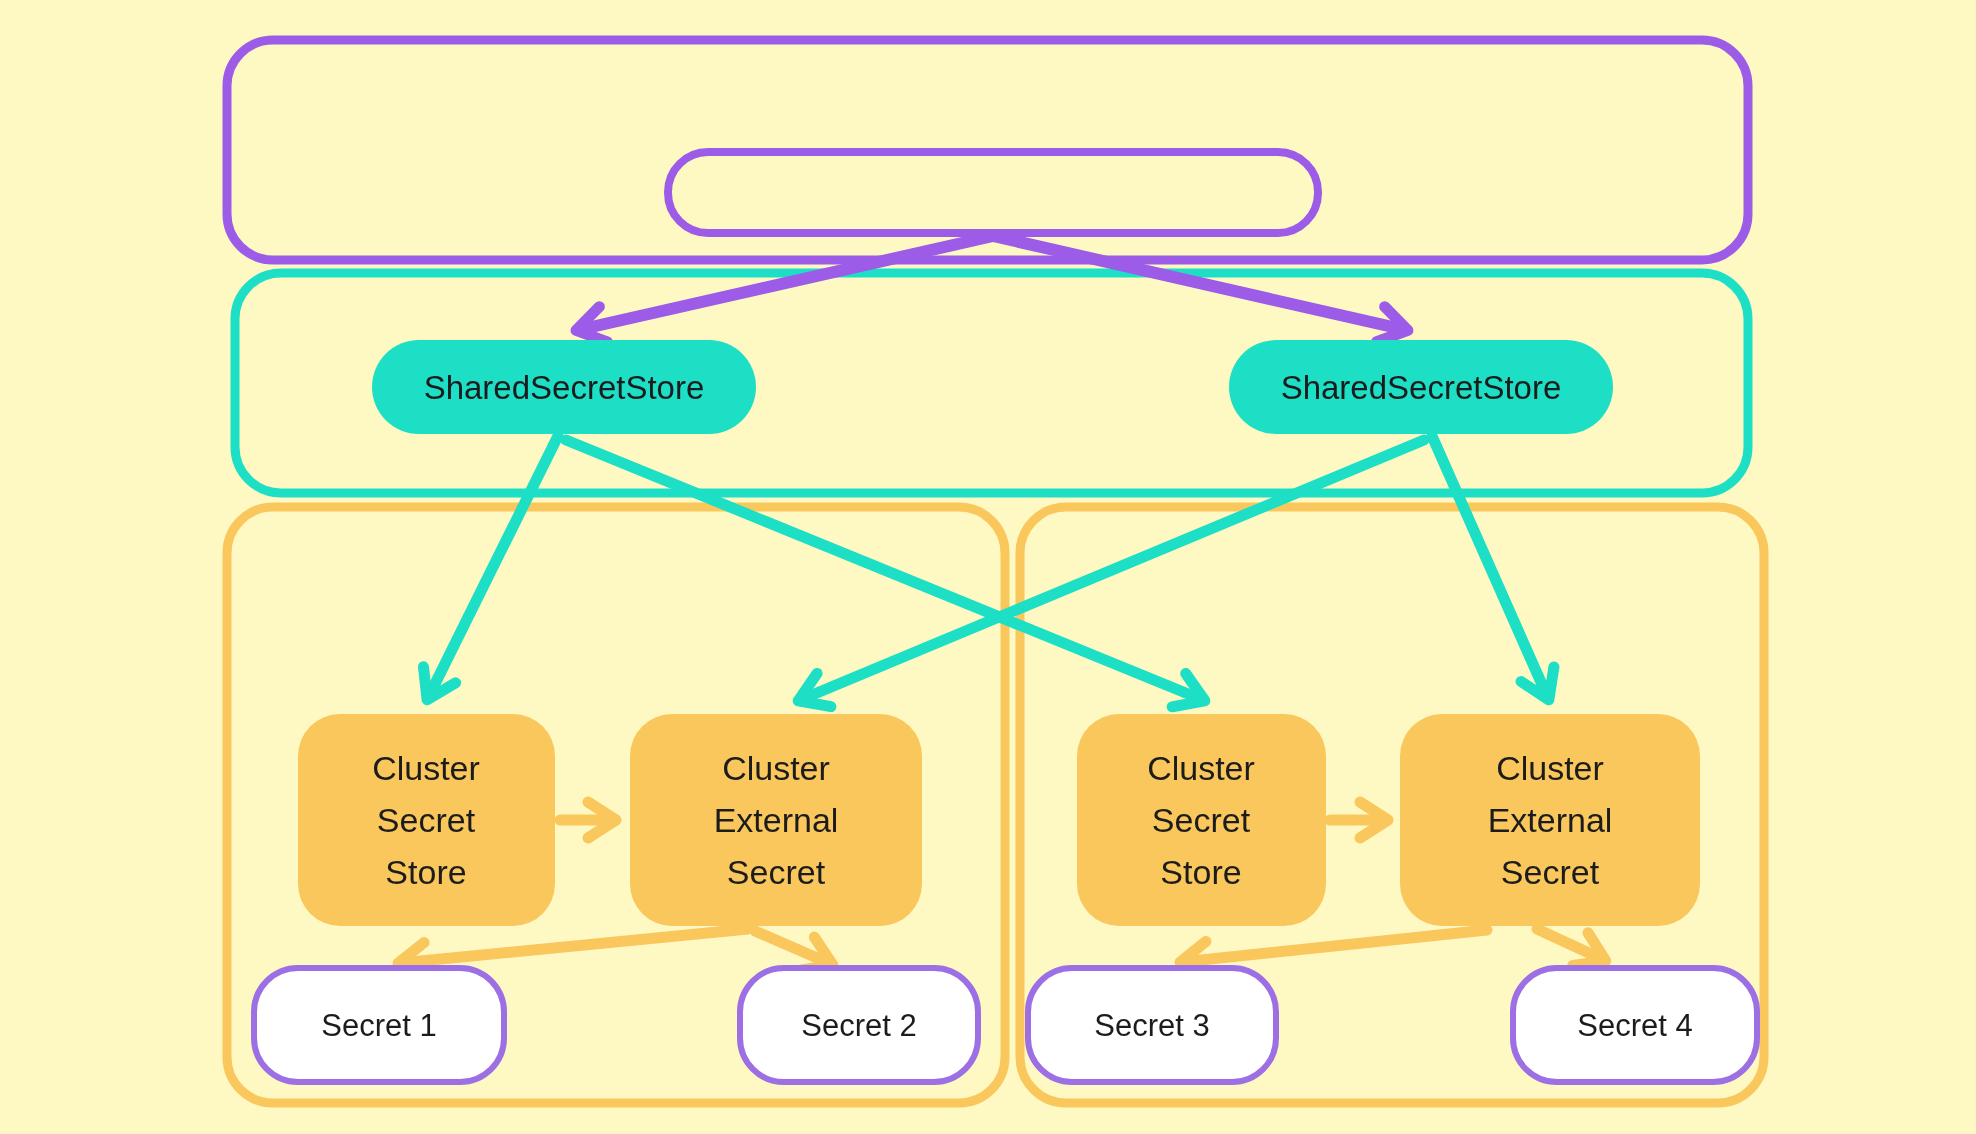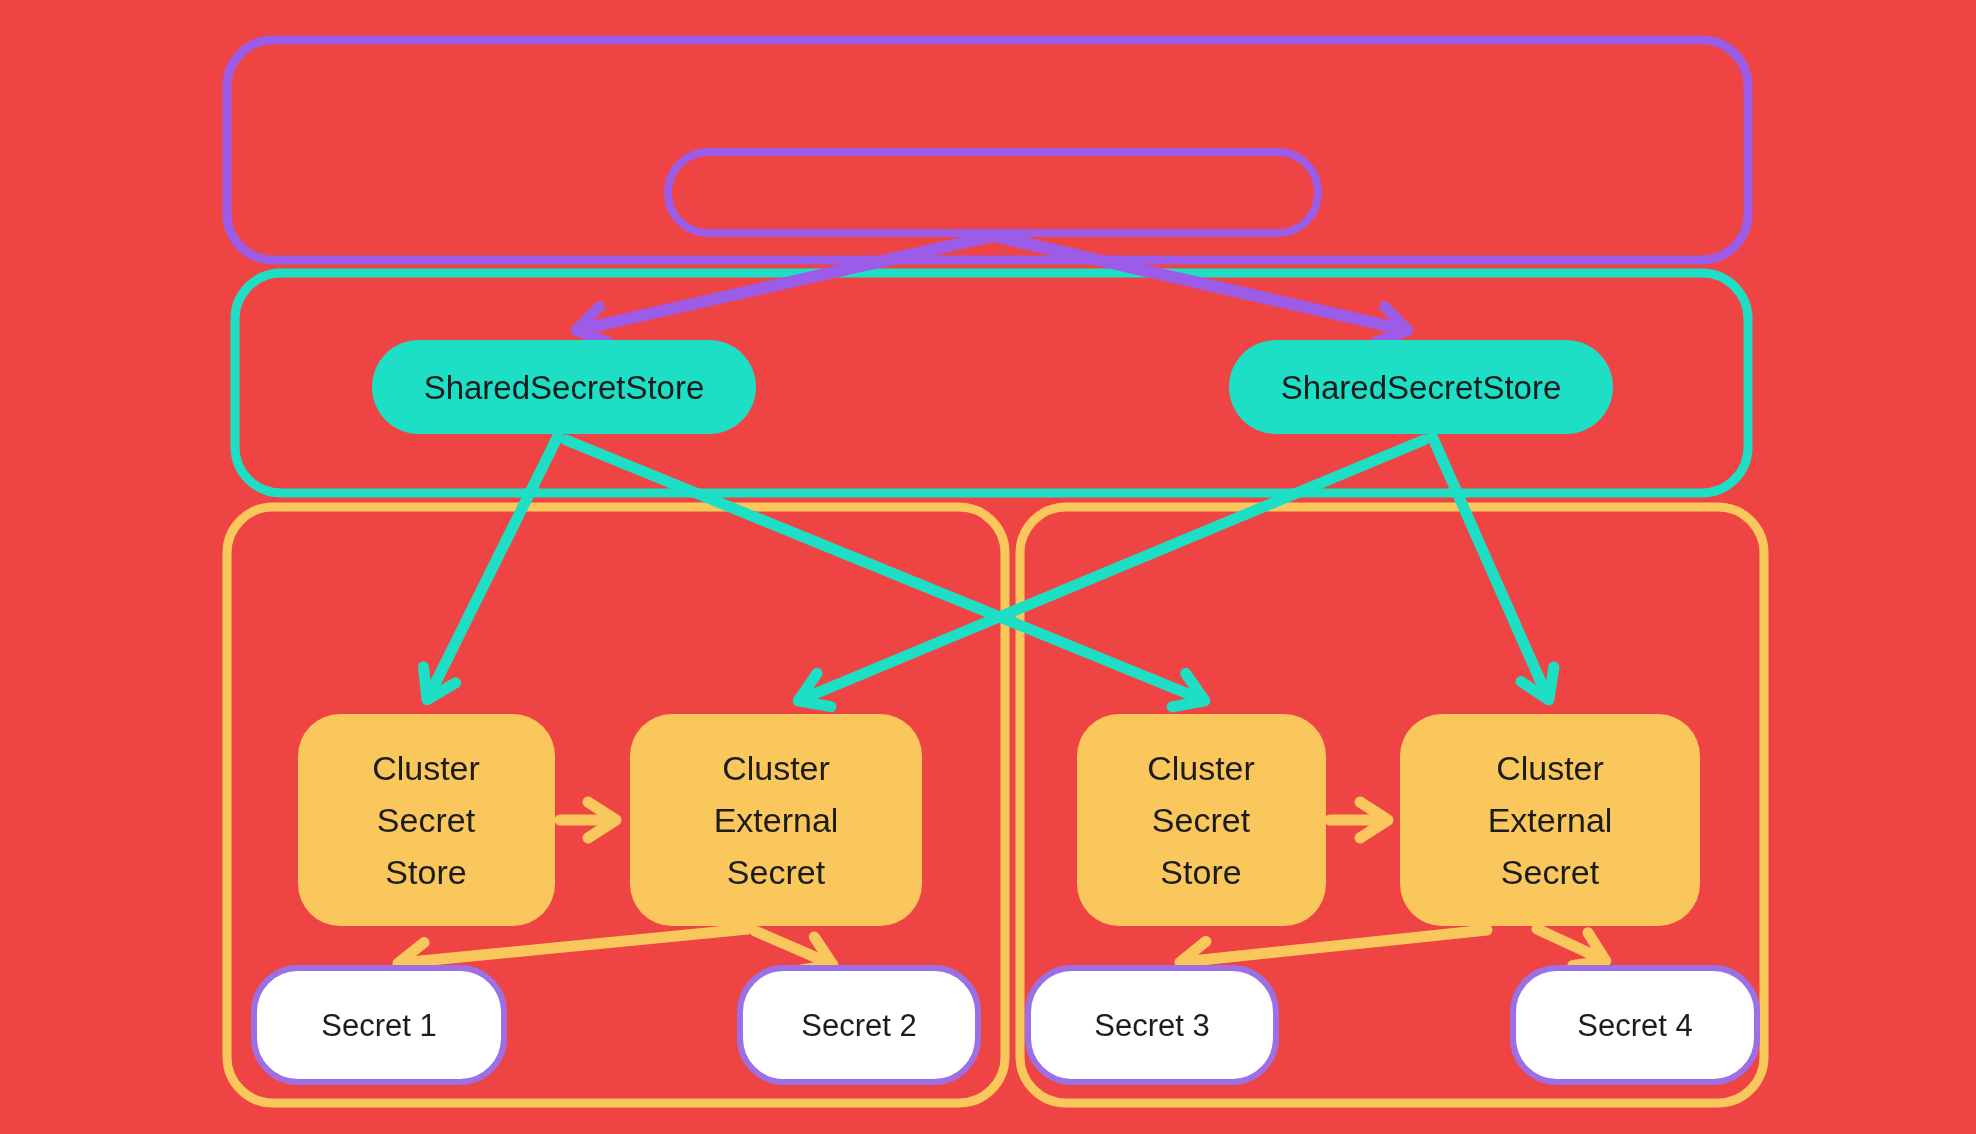--- a/index.html
+++ b/index.html
@@ -4,21 +4,21 @@
 <style>
   html, body {
     margin: 0;
     padding: 0;
     background: #000000;
   }
   .stage {
     position: relative;
     width: 1976px;
     height: 1134px;
-    background: #ef4444;
+    background: #fef9c3;
     overflow: hidden;
   }
   svg text {
     font-family: "Liberation Sans", "DejaVu Sans", sans-serif;
     fill: #1c1c1c;
   }
   .node-label    { font-size: 34px; }
   .pill-label    { font-size: 33px; }
   .secret-label  { font-size: 31px; }
   .container-purple { fill: none; stroke: #9c5ce8; stroke-width: 9; }

